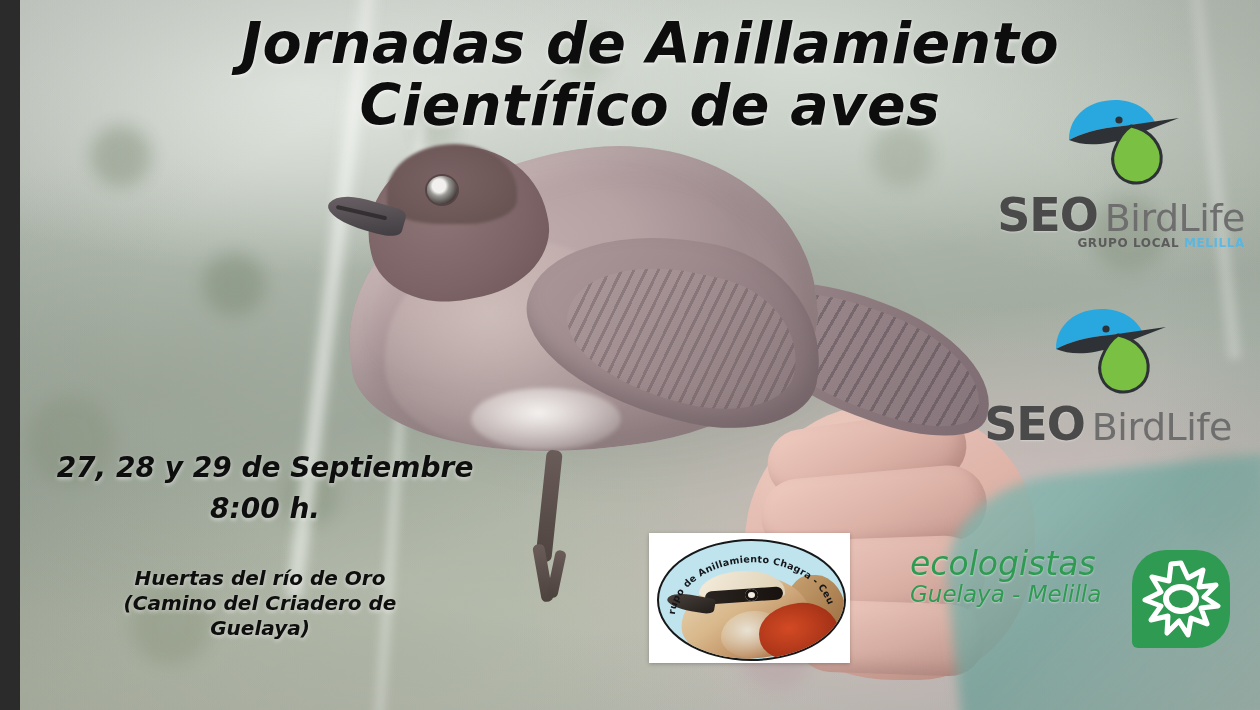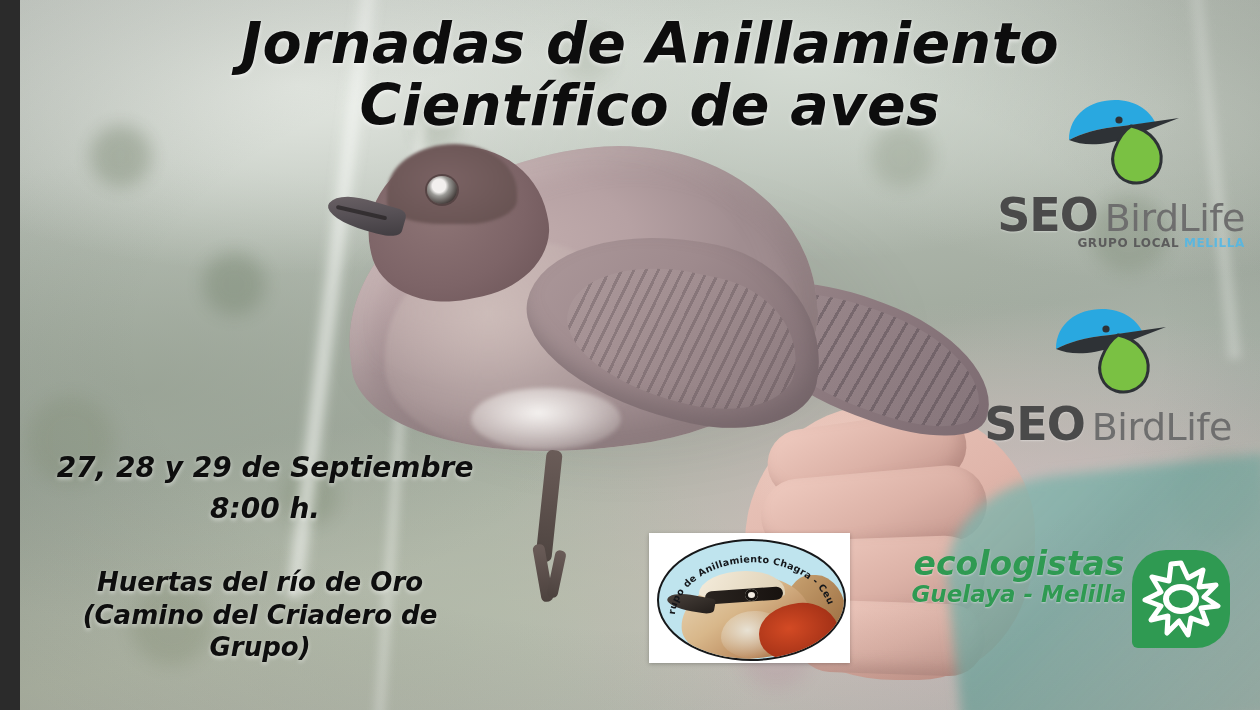--- a/index.html
+++ b/index.html
@@ -199,21 +199,21 @@
     position: absolute;
     font-family: "DejaVu Sans", sans-serif;
     font-style: italic; font-weight: 700;
     color: #0e0e0e;
     text-align: center;
     text-shadow: 0 2px 4px rgba(255,255,255,.5);
     line-height: 1.25;
   }
   .date-block { left: 10px; top: 450px; width: 470px; font-size: 28px; }
   .date-block .time { display:block; font-size: 28px; margin-top: 6px; }
-  .place-block { left: 20px; top: 566px; width: 440px; font-size: 26px; }
+  .place-block { left: 20px; top: 566px; width: 440px; font-size: 20px; }
   .place-block .pl1 { display:block; }
   .place-block .pl2 { display:block; }
   .place-block .pl3 { display:block; }
 
   
   .seo { position: absolute; width: 250px; height: 185px; }
   .seo-1 { left: 975px; top: 96px; }
   .seo-2 { left: 962px; top: 305px; }
   .seo-mark { position: absolute; left: 62px; top: 0; width: 128px; height: 92px; }
   .seo-text-row {
@@ -303,23 +303,23 @@
   .cb-back {
     position: absolute; left: 126px; top: 34px; width: 62px; height: 86px;
     border-radius: 40% 50% 50% 40% / 42% 52% 48% 40%;
     background: linear-gradient(130deg, #caa473, #a87c4e 60%, #8b6238 100%);
   }
 
   
   .eea { position: absolute; left: 890px; top: 548px; width: 320px; height: 112px; }
   .eea-text {
     position: absolute; left: 0; top: 0; width: 218px;
-    text-align: center;
-    font-family: "DejaVu Sans", sans-serif;
-    font-style: italic; font-weight: 700;
+    text-align: left;
+    font-family: "DejaVu Sans", sans-serif;
+    font-style: italic; font-weight: 400;
     color: #2f9a52;
     line-height: .96;
     text-shadow: 0 1px 2px rgba(255,255,255,.45);
   }
   .eea-l1 { display:block; font-size: 33px; }
   .eea-l2 { display:block; font-size: 33px; }
   .eea-l3 { display:block; font-size: 23px; margin-top: 3px; }
   .eea-mark {
     position: absolute; left: 222px; top: 2px; width: 98px; height: 98px;
     background: #2f9a52;
@@ -368,21 +368,21 @@
   </div>
 
   <div class="info date-block">
     <span>27, 28 y 29 de Septiembre</span>
     <span class="time">8:00 h.</span>
   </div>
 
   <div class="info place-block">
     <span class="pl1">Huertas del río de Oro</span>
     <span class="pl2">(Camino del Criadero de</span>
-    <span class="pl3">Grupo)</span>
+    <span class="pl3">Guelaya)</span>
   </div>
 
   <div class="seo seo-1">
     <div class="seo-mark">
       <svg width="128" height="92" viewBox="0 0 128 92">
         <path d="M12 44 C12 18 34 4 58 4 C78 4 92 14 98 26 L66 30 C40 32 24 38 12 44 Z" fill="#29a8e0"></path>
         <path d="M12 44 C24 38 40 32 66 30 L122 22 L70 42 C46 50 26 50 12 44 Z" fill="#2e3236"></path>
         <path d="M74 30 C94 34 106 50 104 66 C102 82 86 90 72 86 C58 82 52 66 58 52 C62 42 68 34 74 30 Z" fill="#7ac143" stroke="#2e3236" stroke-width="3"></path>
         <circle cx="62" cy="24" r="3.6" fill="#2e3236"></circle>
       </svg>

